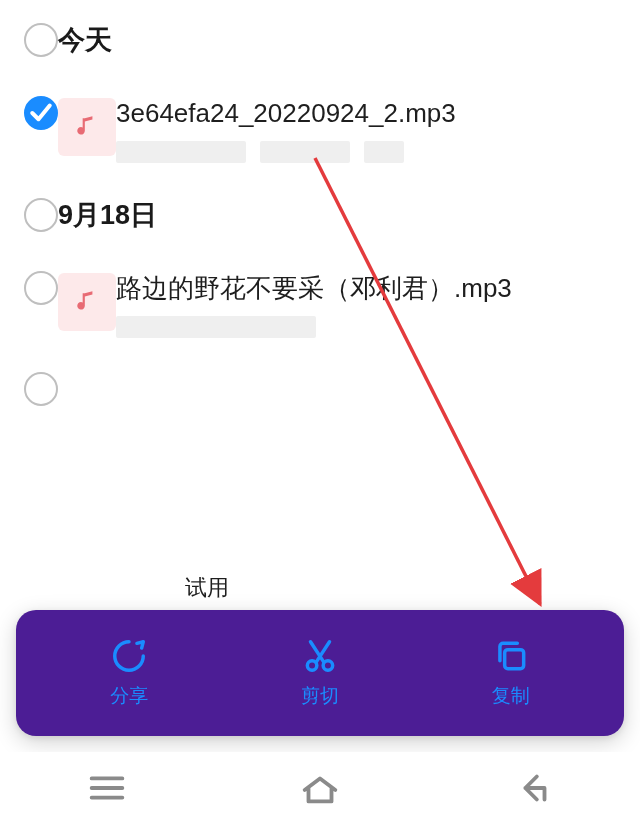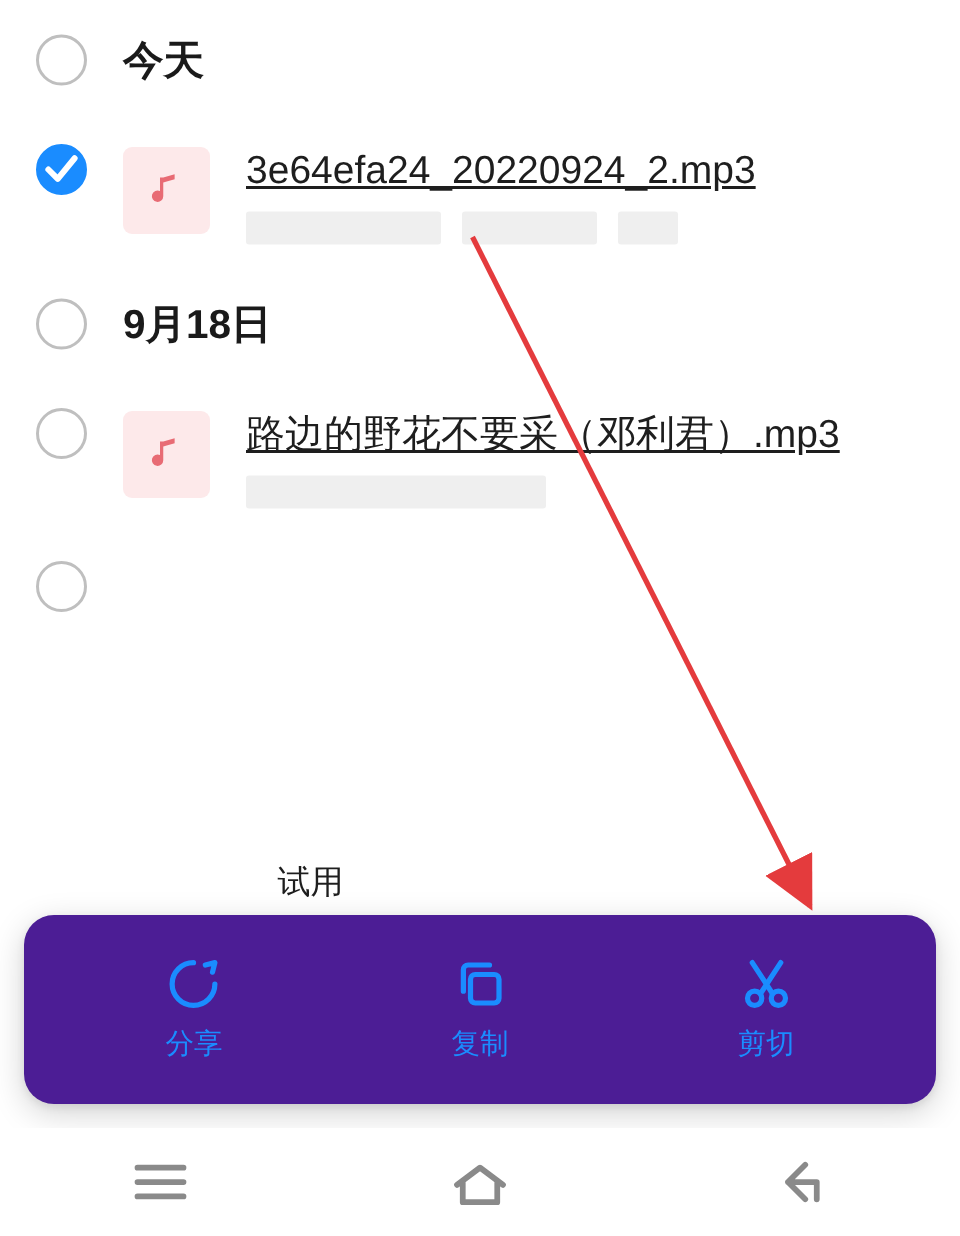--- a/index.html
+++ b/index.html
@@ -12,21 +12,20 @@
       overflow: hidden;
     }
     .list {
       display: flex;
       flex-direction: column;
     }
     .row {
       display: flex;
       align-items: center;
       padding: 22px 24px;
-      gap: 24px;
     }
     .row.file {
       align-items: flex-start;
       padding: 16px 24px 8px;
     }
     .chk {
       width: 34px;
       height: 34px;
       border-radius: 50%;
       border: 2px solid #bfbfbf;
@@ -58,21 +57,20 @@
       margin-top: 2px;
     }
     .file-icon svg { width: 26px; height: 26px; }
     .file-text { flex: 1; }
     .file-name {
       font-size: 26px;
       color: #1e1e1e;
       line-height: 1.35;
       word-break: break-all;
       margin-bottom: 10px;
-      text-decoration: underline;
     }
     .meta-bar {
       height: 22px;
       background: #efefef;
       border-radius: 2px;
     }
     .meta1 { width: 130px; display:inline-block; }
     .meta2 { width: 90px; display:inline-block; margin-left:14px; }
     .meta3 { width: 40px; display:inline-block; margin-left:14px; }
     .meta22 { width: 200px; display:inline-block; }
@@ -201,32 +199,32 @@
 <div class="action-panel">
   <div class="action">
     <svg viewBox="0 0 24 24">
         <path d="M12 3a9 9 0 109 9" stroke="#1a8cff" stroke-width="2.2" fill="none" stroke-linecap="round"></path>
         <path d="M17 4l4-1-1 4" stroke="#1a8cff" stroke-width="2.2" fill="none" stroke-linecap="round" stroke-linejoin="round"></path>
       </svg>
     <span class="action-label">分享</span>
   </div>
   <div class="action">
     <svg viewBox="0 0 24 24">
-        <rect x="8" y="8" width="12" height="12" rx="2" stroke="#1a8cff" stroke-width="2.2" fill="none"></rect>
-        <path d="M5 15V6a2 2 0 012-2h9" stroke="#1a8cff" stroke-width="2.2" fill="none" stroke-linecap="round"></path>
-      </svg>
-    <span class="action-label">复制</span>
-  </div>
-  <div class="action">
-    <svg viewBox="0 0 24 24">
         <circle cx="7" cy="18" r="3" stroke="#1a8cff" stroke-width="2.2" fill="none"></circle>
         <circle cx="17" cy="18" r="3" stroke="#1a8cff" stroke-width="2.2" fill="none"></circle>
         <path d="M9.5 16L18 3M14.5 16L6 3" stroke="#1a8cff" stroke-width="2.2" fill="none" stroke-linecap="round"></path>
       </svg>
     <span class="action-label">剪切</span>
+  </div>
+  <div class="action">
+    <svg viewBox="0 0 24 24">
+        <rect x="8" y="8" width="12" height="12" rx="2" stroke="#1a8cff" stroke-width="2.2" fill="none"></rect>
+        <path d="M5 15V6a2 2 0 012-2h9" stroke="#1a8cff" stroke-width="2.2" fill="none" stroke-linecap="round"></path>
+      </svg>
+    <span class="action-label">复制</span>
   </div>
 </div>
 
 <div class="cut-row">9月6日</div>
 
 <div class="nav-bar">
   <span class="nav-btn">
     <svg viewBox="0 0 24 24">
         <path d="M4 7h16M4 12h16M4 17h16" stroke="#8a8a8a" stroke-width="2" stroke-linecap="round"></path>
       </svg>

